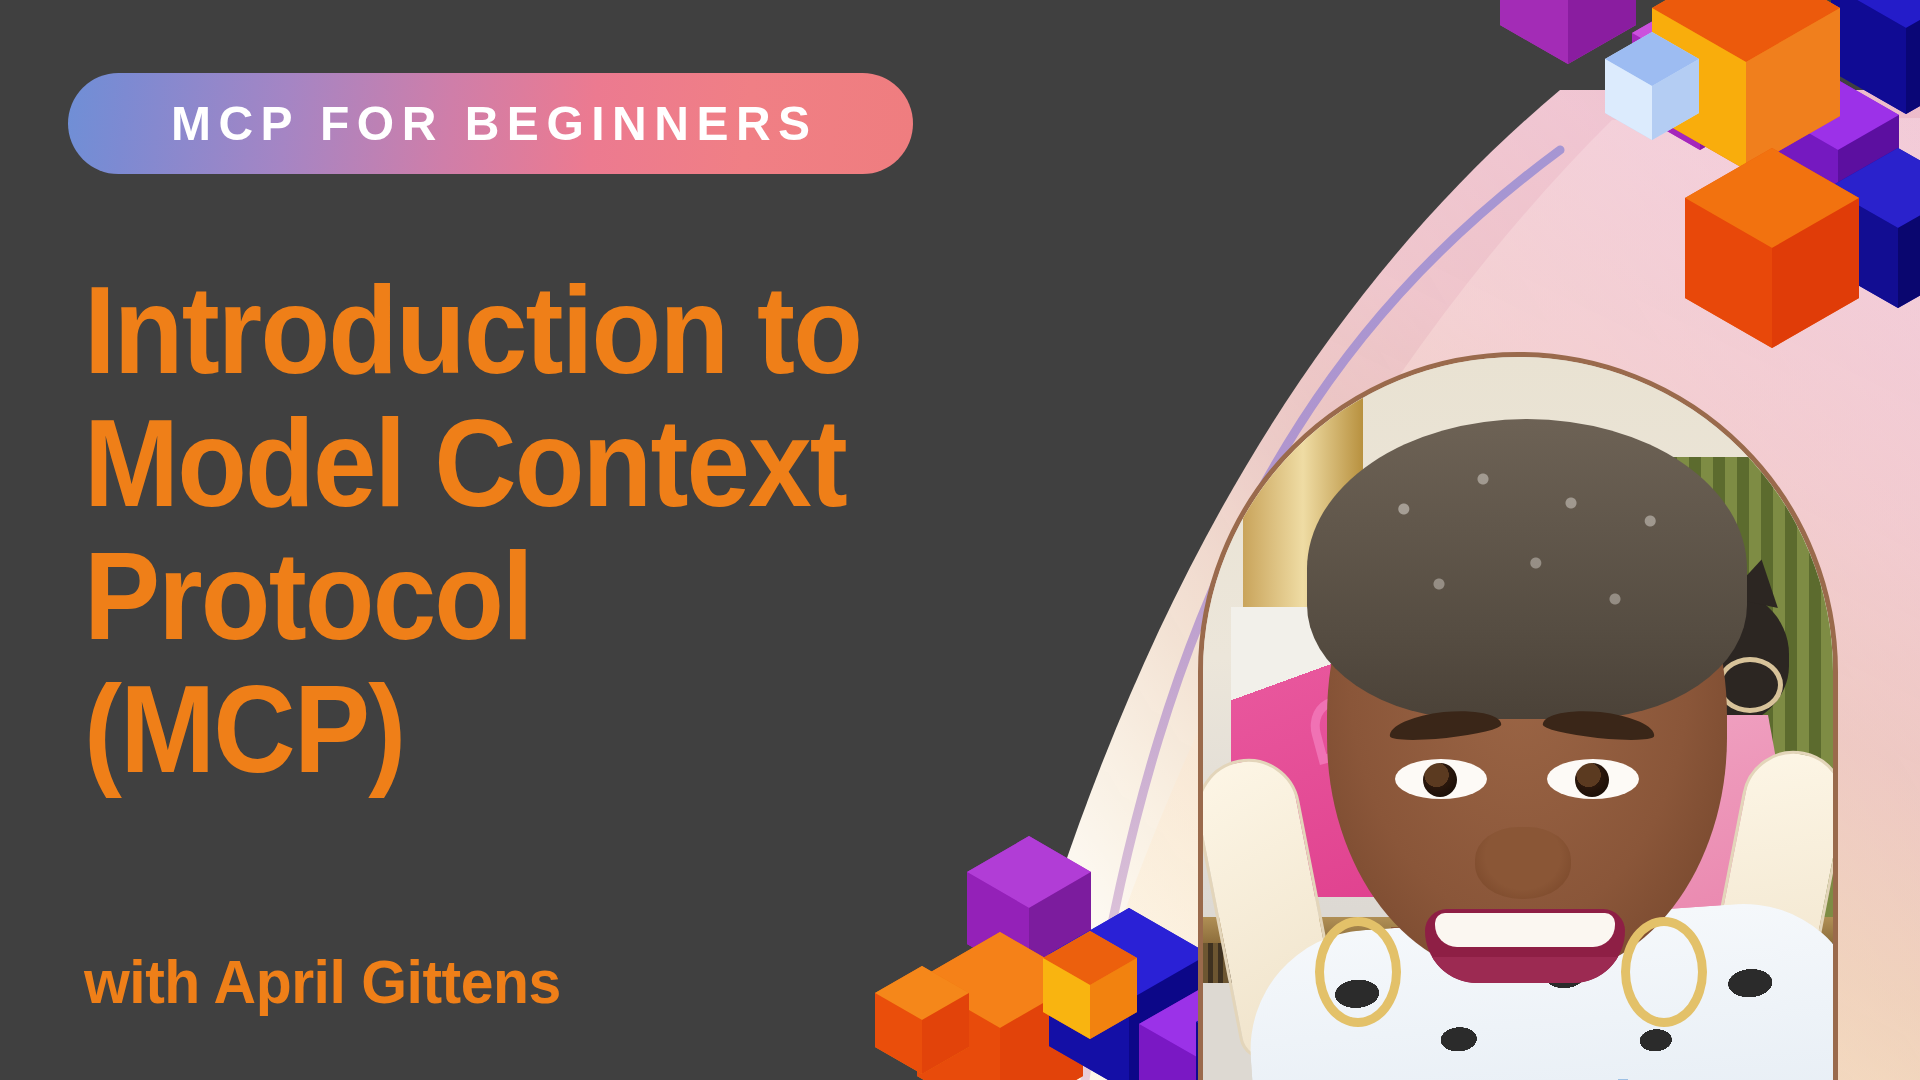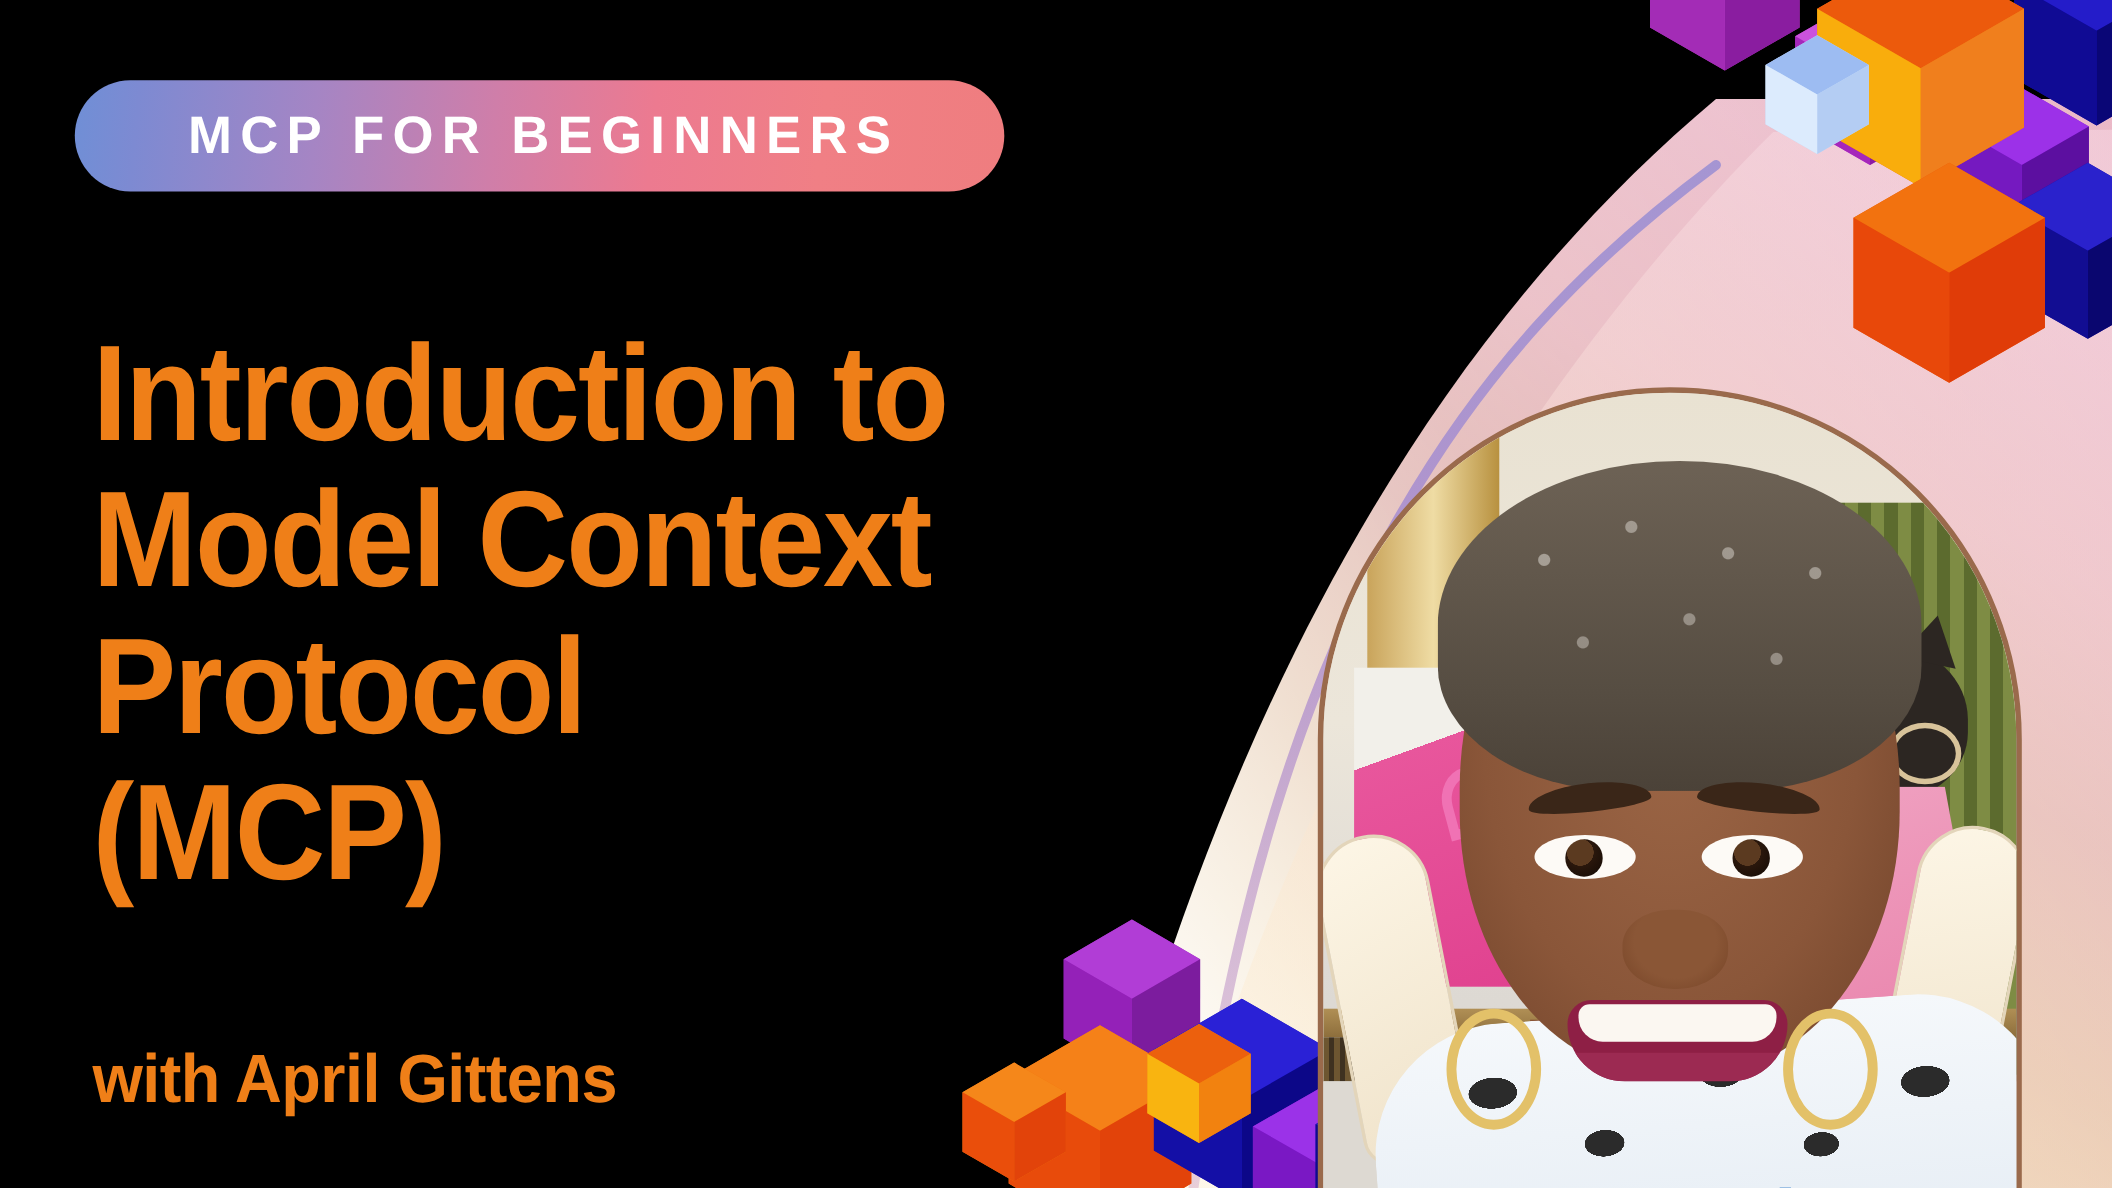--- a/index.html
+++ b/index.html
@@ -11,21 +11,21 @@
     width: 1920px;
     height: 1080px;
     overflow: hidden;
     font-family: "Liberation Sans", sans-serif;
   }
 
   .slide {
     position: relative;
     width: 1920px;
     height: 1080px;
-    background: #000000;
+    background: #404040;
     overflow: hidden;
   }
 
   
   .bg-layer {
     position: absolute;
     inset: 0;
     z-index: 0;
     pointer-events: none;
   }
@@ -70,21 +70,20 @@
     white-space: nowrap;
     text-indent: 7.5px;
   }
 
   
   .title-block {
     position: absolute;
     left: 84px;
     top: 264px;
     width: 920px;
-    margin-top: 28px;
   }
   .title-line {
     color: #ef7f18;
     font-family: "Liberation Sans Narrow", "Liberation Sans", sans-serif;
     font-weight: bold;
     font-size: 124px;
     line-height: 133px;
     letter-spacing: -2px;
     white-space: nowrap;
     transform: scaleX(0.92);

